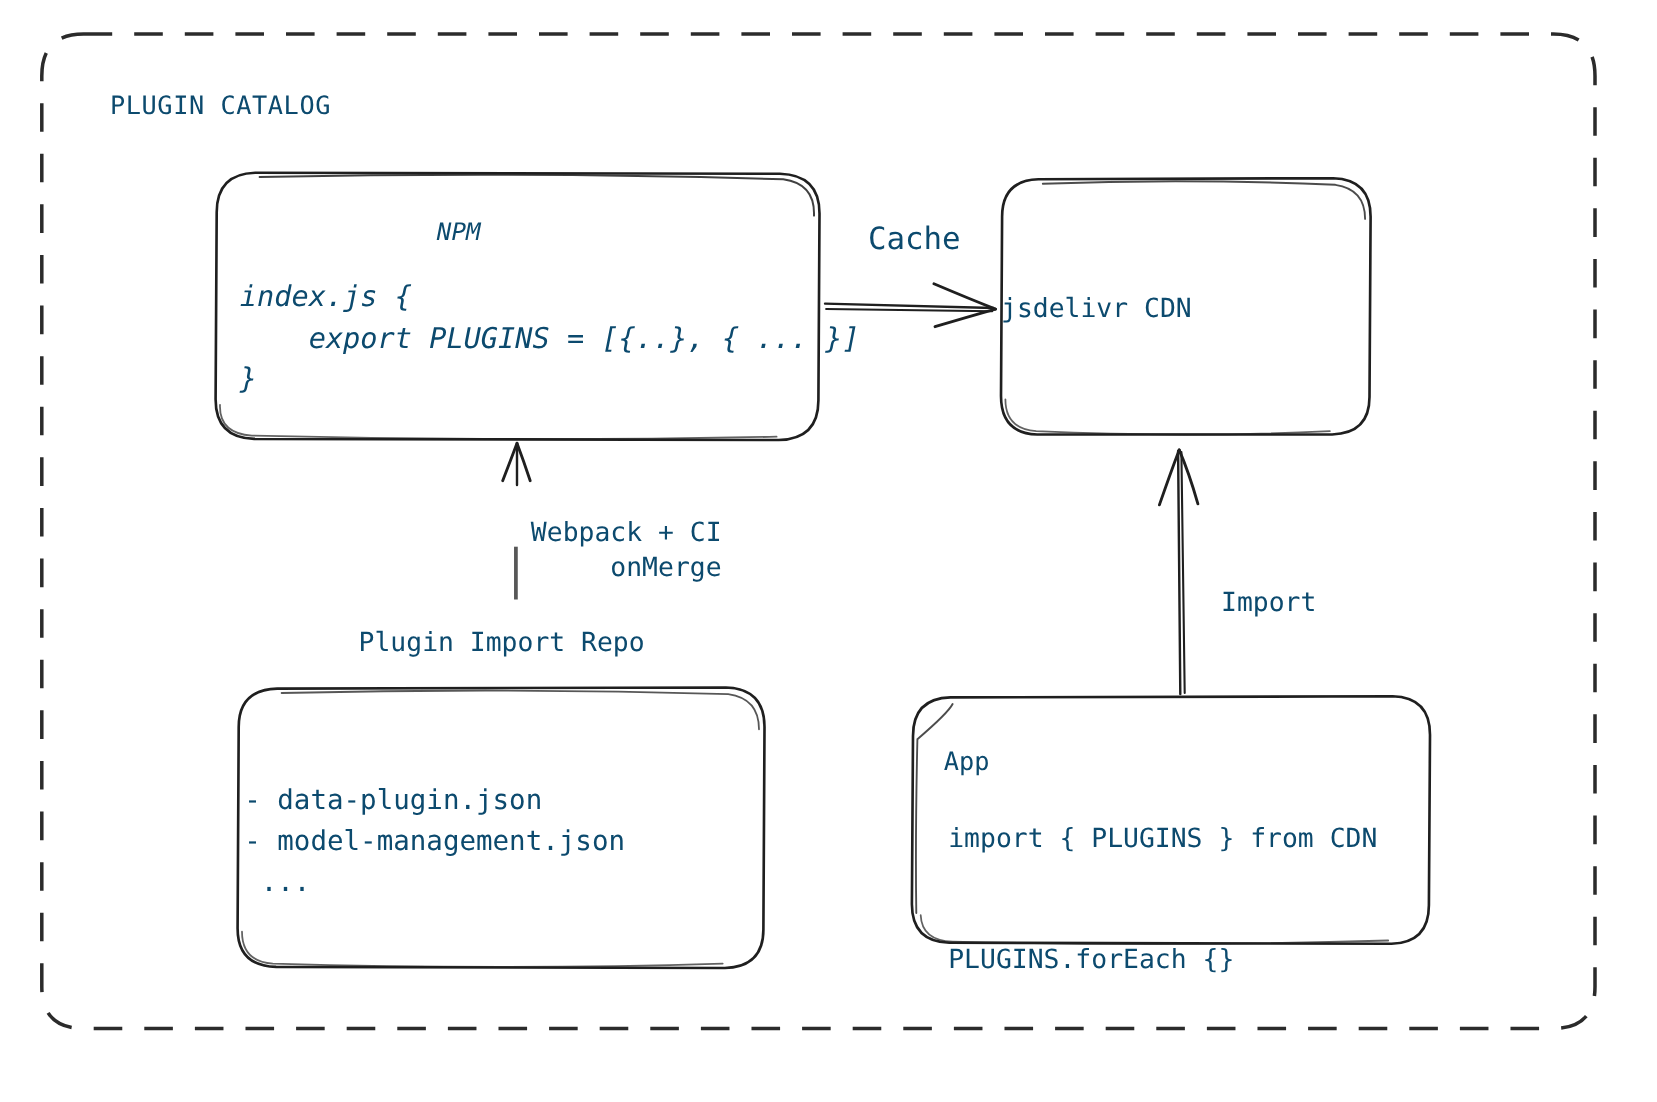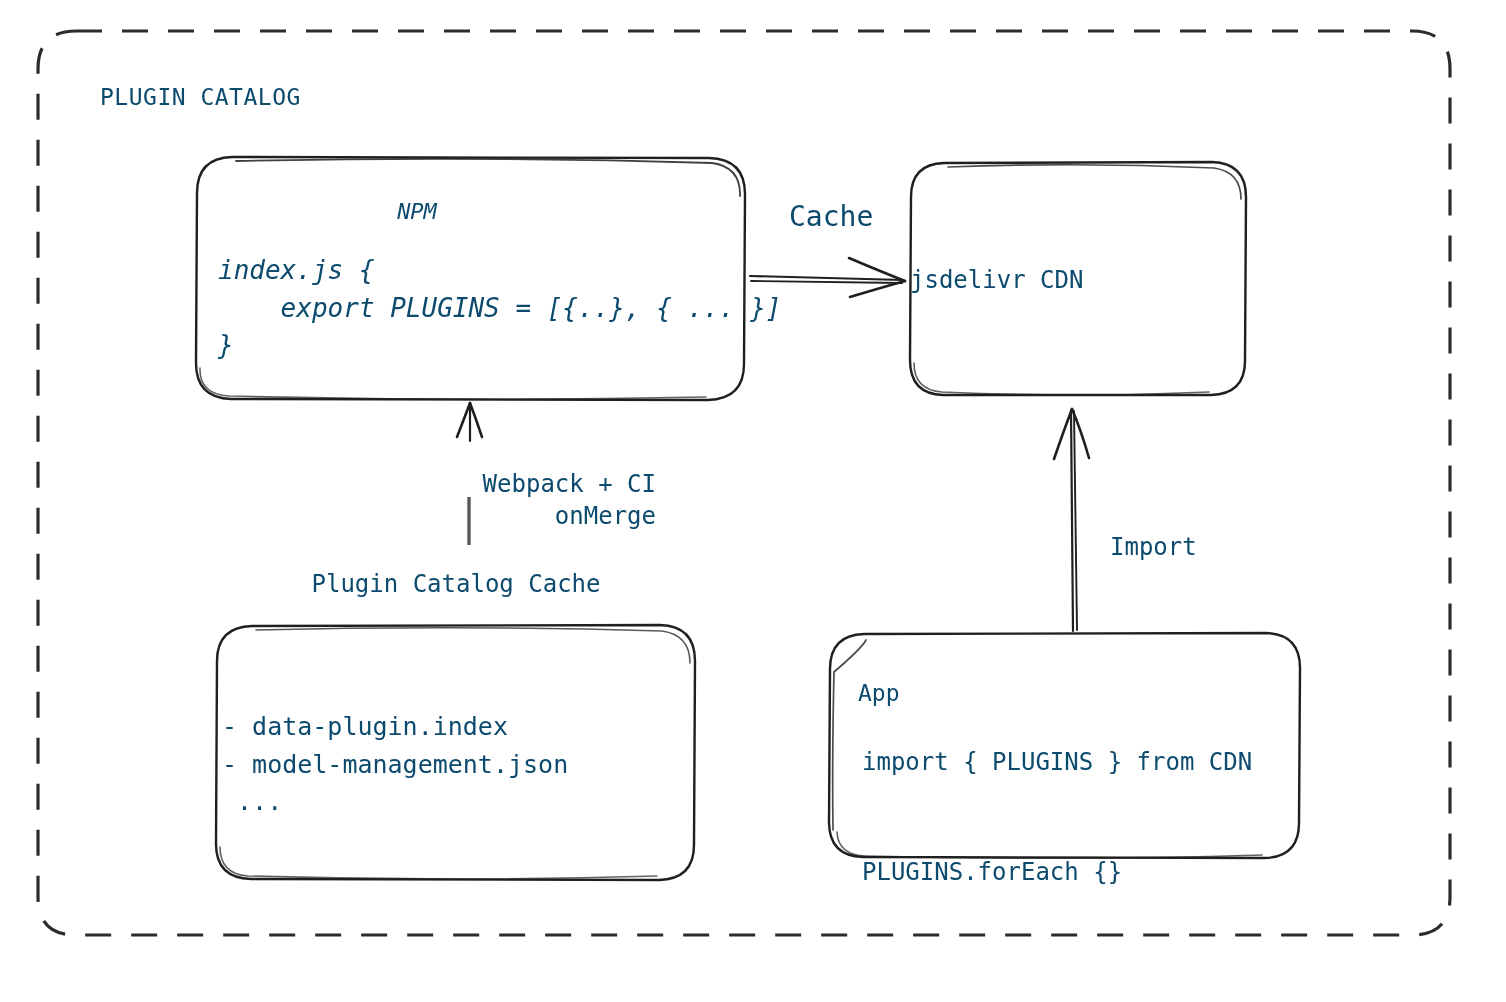--- a/index.html
+++ b/index.html
@@ -169,23 +169,23 @@
 
 <div class="lbl cdn-title">jsdelivr CDN</div>
 
 <div class="lbl cache-label">Cache</div>
 
 <div class="lbl import-label">Import</div>
 
 <div class="lbl webpack-label">Webpack + CI
 onMerge</div>
 
-<div class="lbl repo-label">Plugin Catalog Cache</div>
+<div class="lbl repo-label">Plugin Import Repo</div>
 
-<div class="lbl repo-list">- data-plugin.index
+<div class="lbl repo-list">- data-plugin.json
 - model-management.json
  ...</div>
 
 <div class="lbl app-name">App</div>
 
 <div class="lbl app-code">import { PLUGINS } from CDN
 
 PLUGINS.forEach {}</div>
 
 </body></html>

